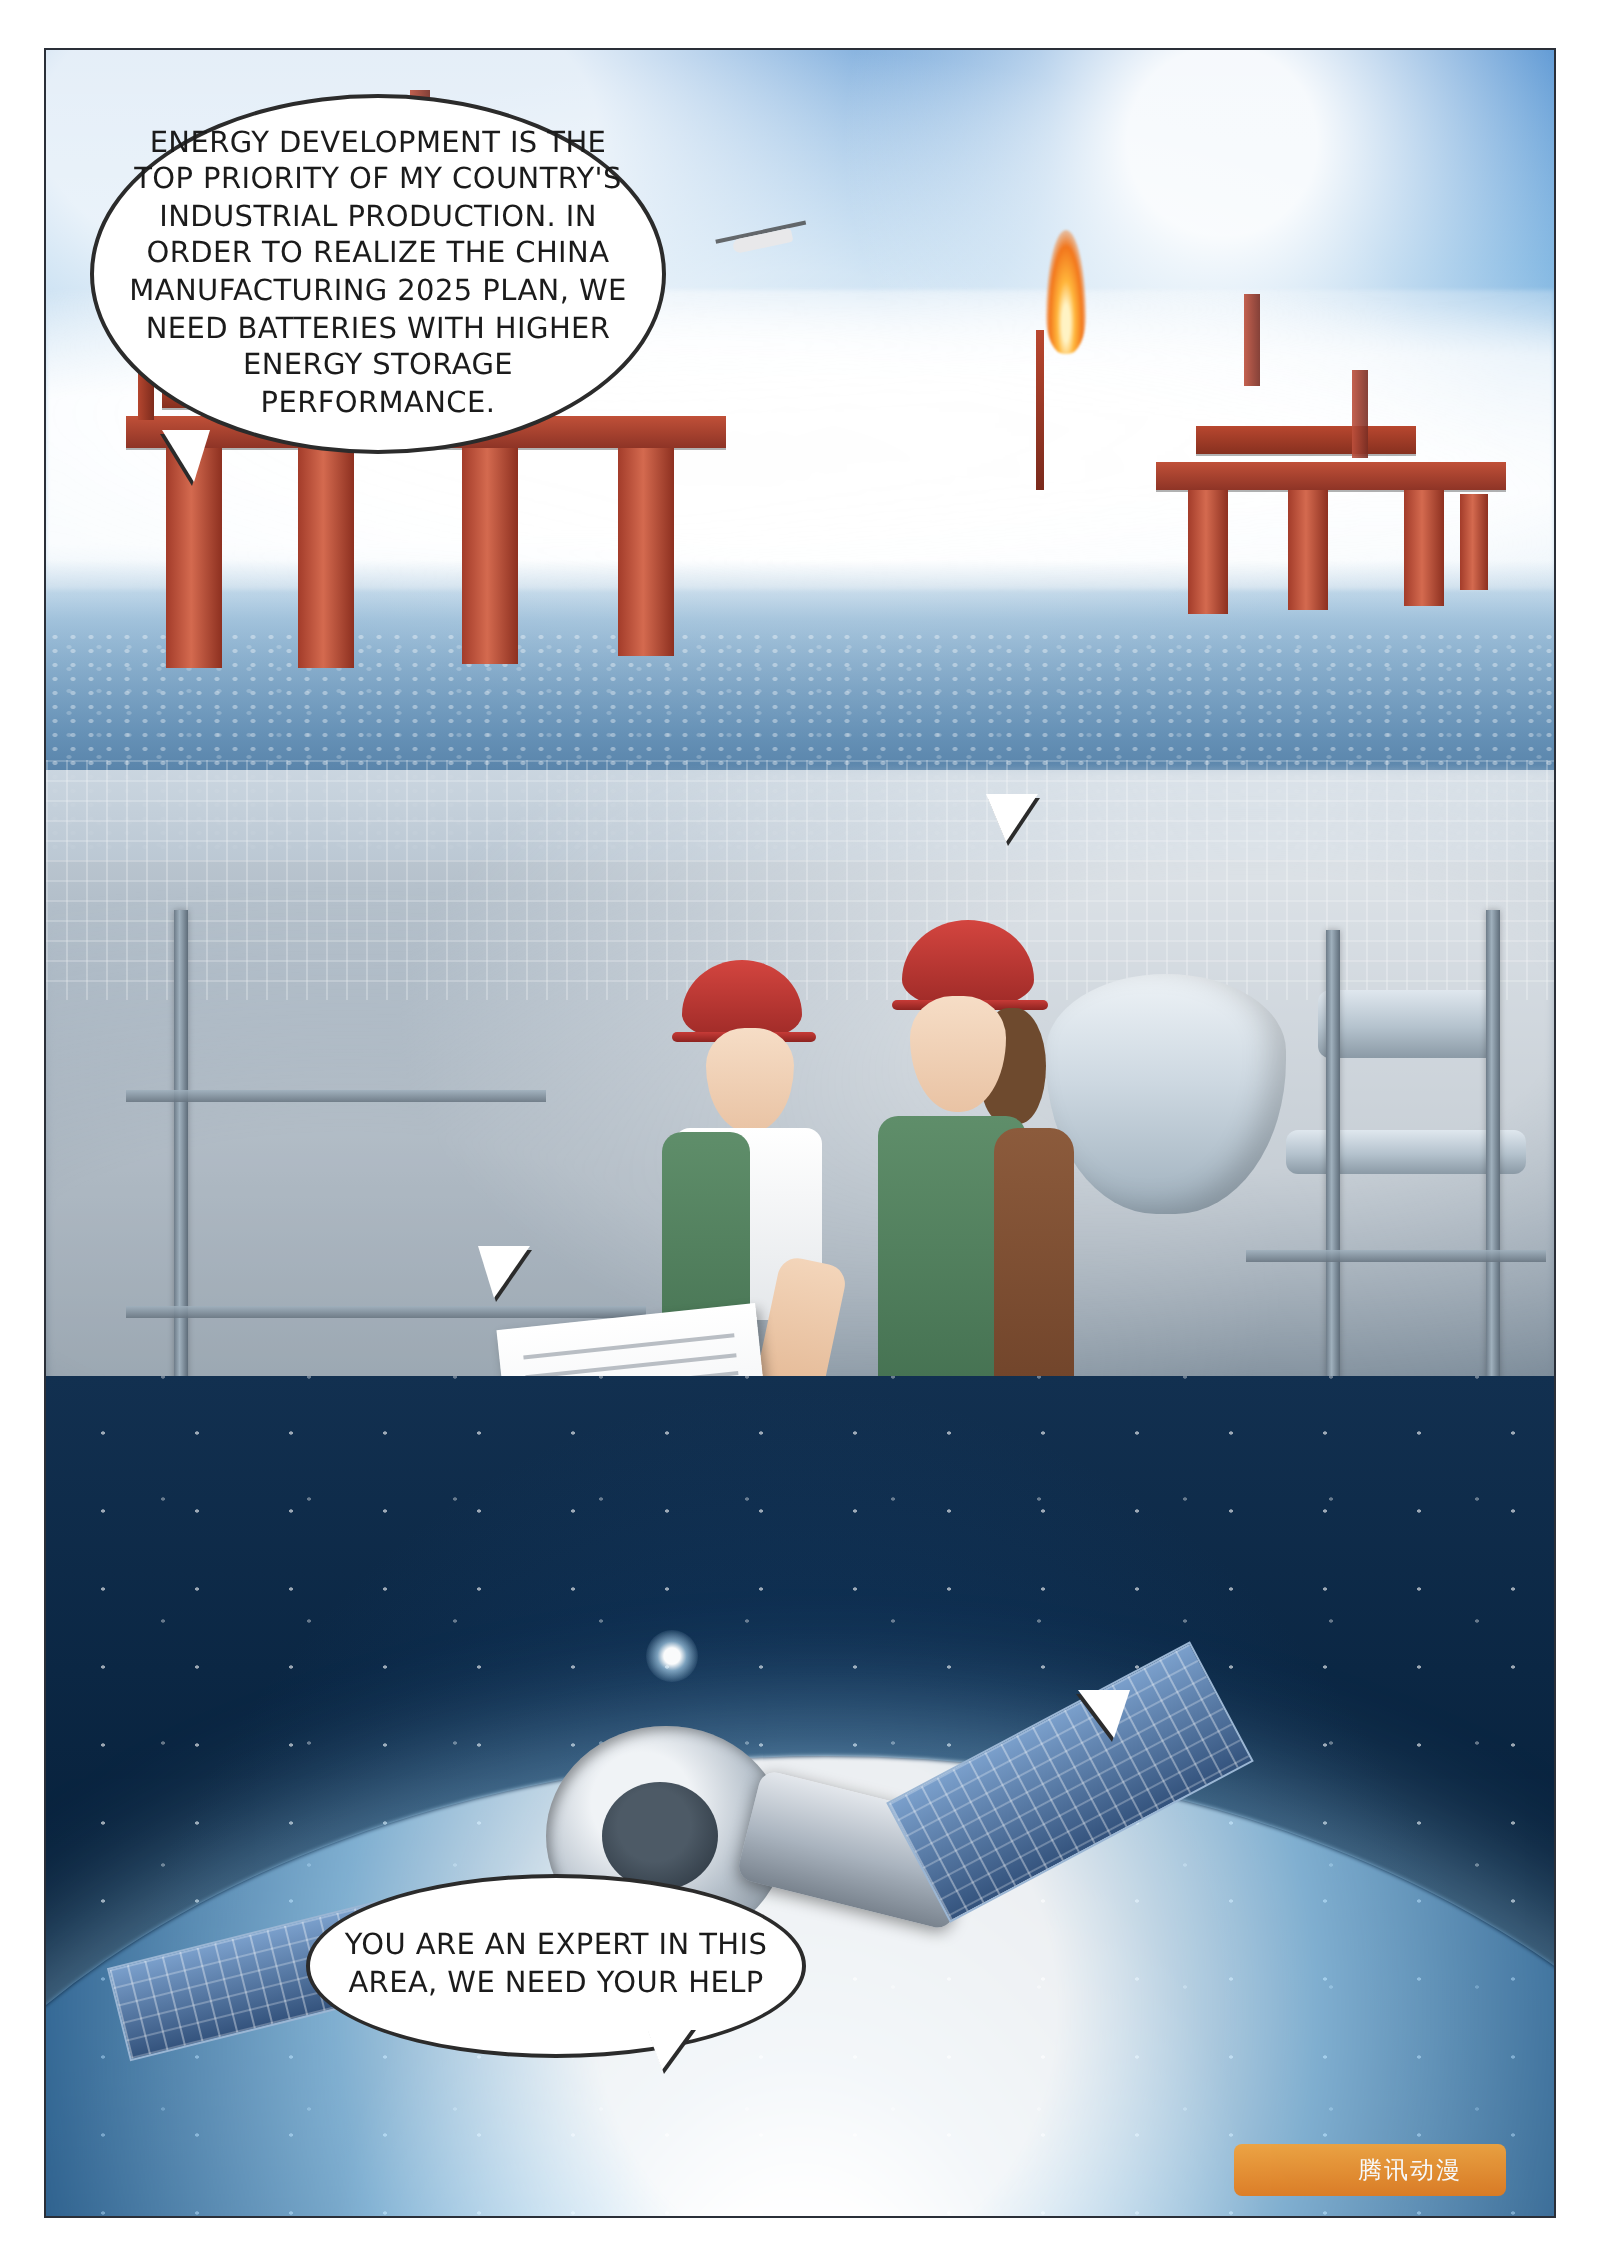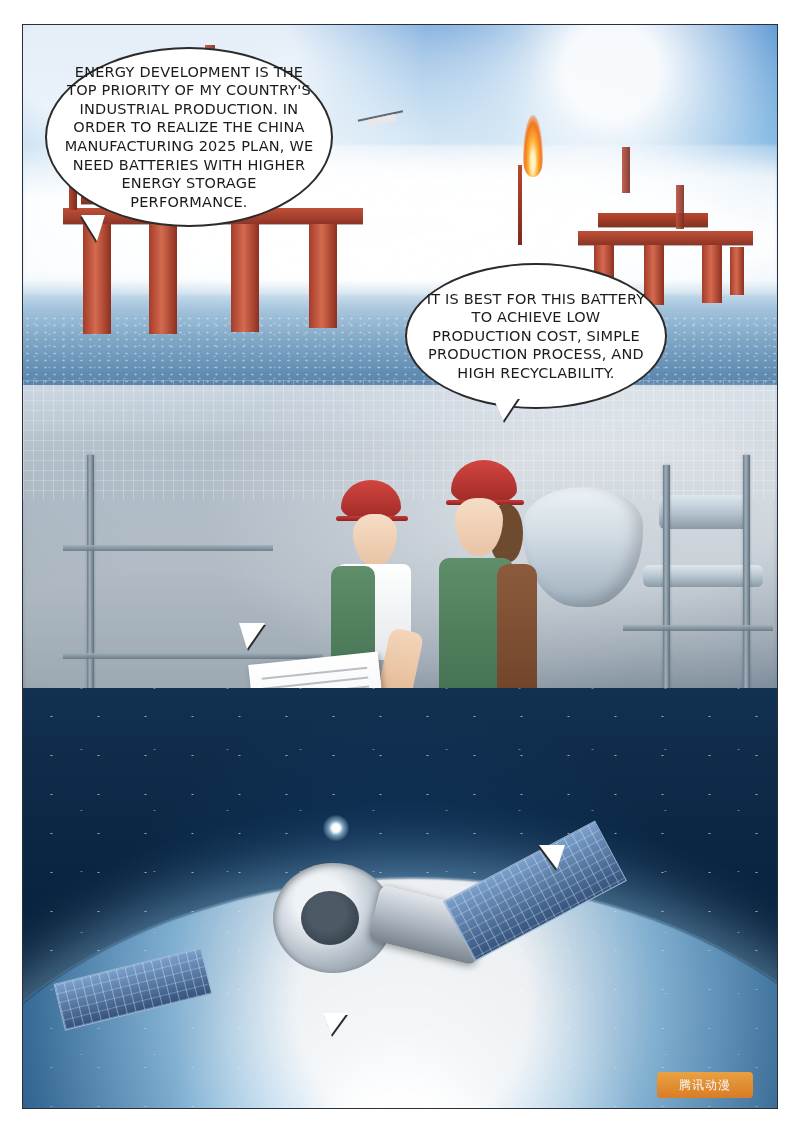--- a/index.html
+++ b/index.html
@@ -300,20 +300,21 @@
     background: linear-gradient(180deg, #f0a23c, #e07b1f);
     border-radius: 4px;
     color: #fff;
     font-size: 12px;
     display: flex;
     align-items: center;
     justify-content: center;
     letter-spacing: 1px;
     opacity: 0.95;
     font-family: "DejaVu Sans", sans-serif;
+    padding-left: 40px;
   }
 </style>
 </head>
 <body>
 
 <div id="page">
   <div class="panel">
 
     <div class="layer sky"></div>
     <div class="layer cloudband"></div>
@@ -404,26 +405,26 @@
       <div class="sat-body" style="left:120px; top:62px; width:110px; height:56px; transform:rotate(14deg);"></div>
       <div class="sat-panel grid" style="left:196px; top:22px; width:170px; height:66px; transform:rotate(-28deg);"></div>
       <div class="sat-panel grid" style="left:-196px; top:130px; width:150px; height:46px; transform:rotate(-14deg);"></div>
     </div>
 
     <div class="bubble" style="left:22px; top:22px; width:288px; height:180px;">
       <span class="txt">ENERGY DEVELOPMENT IS THE TOP PRIORITY OF MY COUNTRY'S INDUSTRIAL PRODUCTION. IN ORDER TO REALIZE THE CHINA MANUFACTURING 2025 PLAN, WE NEED BATTERIES WITH HIGHER ENERGY STORAGE PERFORMANCE.</span>
     </div>
     <div class="tail" style="left:58px; top:190px; border-left:16px solid transparent; border-right:8px solid transparent; border-top:26px solid #ffffff; filter:drop-shadow(-1px 2px 0 #2b2b2b);"></div>
 
-    <div class="bubble" style="left:382px; top:238px; width:262px; height:146px;">
-      <span class="txt">IT IS BEST FOR THIS BATTERY TO ACHIEVE LOW PRODUCTION COST, SIMPLE PRODUCTION PROCESS, AND HIGH RECYCLABILITY.</span>
-    </div>
     <div class="tail" style="left:470px; top:372px; border-left:10px solid transparent; border-right:16px solid transparent; border-top:24px solid #ffffff; filter:drop-shadow(1px 2px 0 #2b2b2b);"></div>
 
     <div class="tail" style="left:216px; top:598px; border-left:8px solid transparent; border-right:18px solid transparent; border-top:26px solid #ffffff; filter:drop-shadow(1px 2px 0 #2b2b2b);"></div>
 
     <div class="tail" style="left:516px; top:820px; border-left:18px solid transparent; border-right:8px solid transparent; border-top:24px solid #ffffff; filter:drop-shadow(-1px 2px 0 #2b2b2b);"></div>
 
+    <div class="bubble" style="left:130px; top:912px; width:250px; height:92px;">
+      <span class="txt">YOU ARE AN EXPERT IN THIS AREA, WE NEED YOUR HELP</span>
+    </div>
     <div class="tail" style="left:300px; top:988px; border-left:8px solid transparent; border-right:16px solid transparent; border-top:22px solid #ffffff; filter:drop-shadow(1px 2px 0 #2b2b2b);"></div>
 
     <div class="watermark">腾讯动漫</div>
   </div>
 </div>
 
 </body></html>

